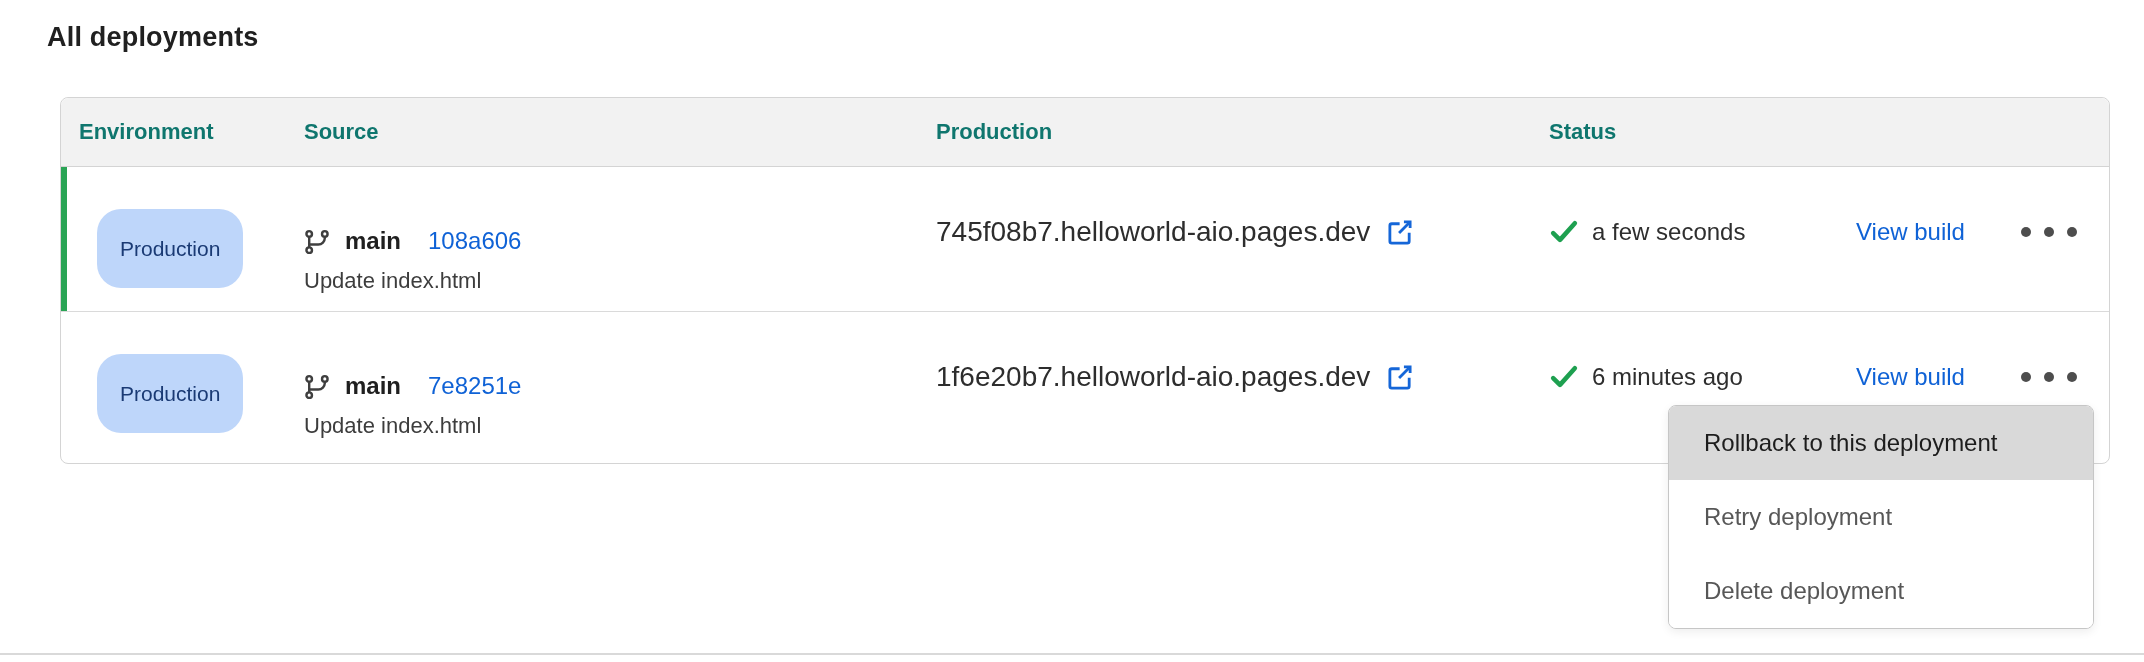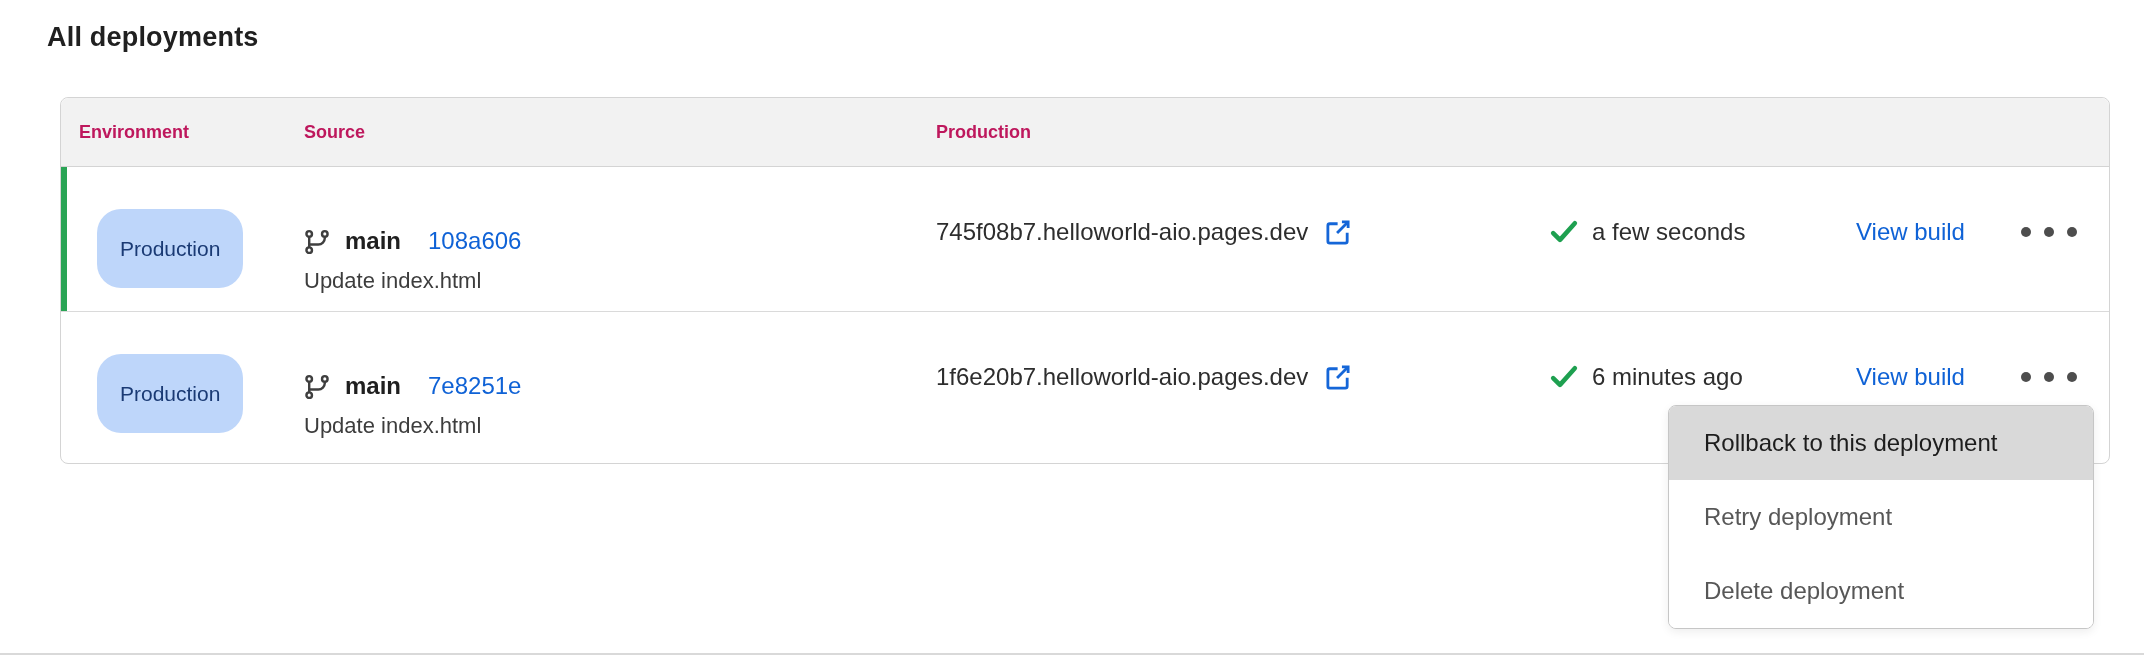--- a/index.html
+++ b/index.html
@@ -18,21 +18,21 @@
     position:absolute;left:60px;top:97px;width:2050px;
     border:1px solid #d4d4d4;border-radius:8px;background:#fff;
     box-sizing:border-box;
   }
   .thead{
     display:grid;grid-template-columns:225px 650px 595px 1fr;
     height:68px;align-items:center;
     background:#f2f2f2;border-bottom:1px solid #d4d4d4;
     border-radius:8px 8px 0 0;
   }
-  .th{font-size:18px;font-weight:600;color:#be185d;padding-left:18px;}
+  .th{font-size:22px;font-weight:600;color:#0f766e;padding-left:18px;}
   .th.no-pad{padding-left:0;}
   .row{
     display:grid;grid-template-columns:225px 650px 595px 1fr;
     position:relative;height:144px;box-sizing:border-box;
   }
   .row.second{height:152px;border-top:1px solid #dadada;}
   .current-bar{position:absolute;left:0;top:0;bottom:0;width:6px;background:#2aa455;}
   .cell{padding-left:18px;padding-top:42px;box-sizing:border-box;}
   .cell.no-pad{padding-left:0;}
   
@@ -42,21 +42,21 @@
     padding:26px 23px;border-radius:24px;line-height:1.3;
   }
   
   .src-line{display:flex;align-items:flex-end;height:46px;}
   .branch-icon{width:26px;height:26px;margin-right:15px;flex:0 0 auto;}
   .branch-name{font-size:24px;font-weight:700;color:#1f1f1f;}
   .hash-link{font-size:24px;color:#0f62d6;margin-left:27px;text-decoration:none;cursor:pointer;}
   .commit-msg{margin-top:12px;font-size:22px;color:#3d3d3d;line-height:1.25;}
   
   .deploy-line{display:flex;align-items:center;height:46px;gap:15px;}
-  .url-text{font-size:24px;color:#2d2d2d;}
+  .url-text{font-size:28px;color:#2d2d2d;}
   .ext-link{display:inline-flex;cursor:pointer;}
   .ext-icon{width:30px;height:30px;}
   
   .status-line{display:flex;align-items:center;height:46px;width:100%;padding-right:30px;box-sizing:border-box;text-align:center;}
   .status-group{display:flex;align-items:center;gap:13px;width:307px;flex:0 0 auto;}
   .check-icon{width:30px;height:28px;flex:0 0 auto;}
   .time-text{font-size:24px;color:#2e2e2e;}
   .view-build{font-size:24px;color:#0f62d6;text-decoration:none;cursor:pointer;flex:0 0 auto;}
   .dots-btn{
     margin-left:auto;display:flex;align-items:center;gap:13px;
@@ -81,20 +81,21 @@
 </head>
 <body>
 
 <div class="page-title">All deployments</div>
 
 <div class="table">
   <div class="thead">
     <div class="th">Environment</div>
     <div class="th">Source</div>
     <div class="th no-pad">Production</div>
+    <div class="th">Status</div>
   </div>
 
   <div class="row">
     <span class="current-bar"></span>
     <div class="cell">
       <span class="badge">Production</span>
     </div>
     <div class="cell">
       <div class="src-line">
         <svg class="branch-icon" viewBox="0 0 16 16" fill="none" stroke="#3f3f3f" stroke-width="1.5">

